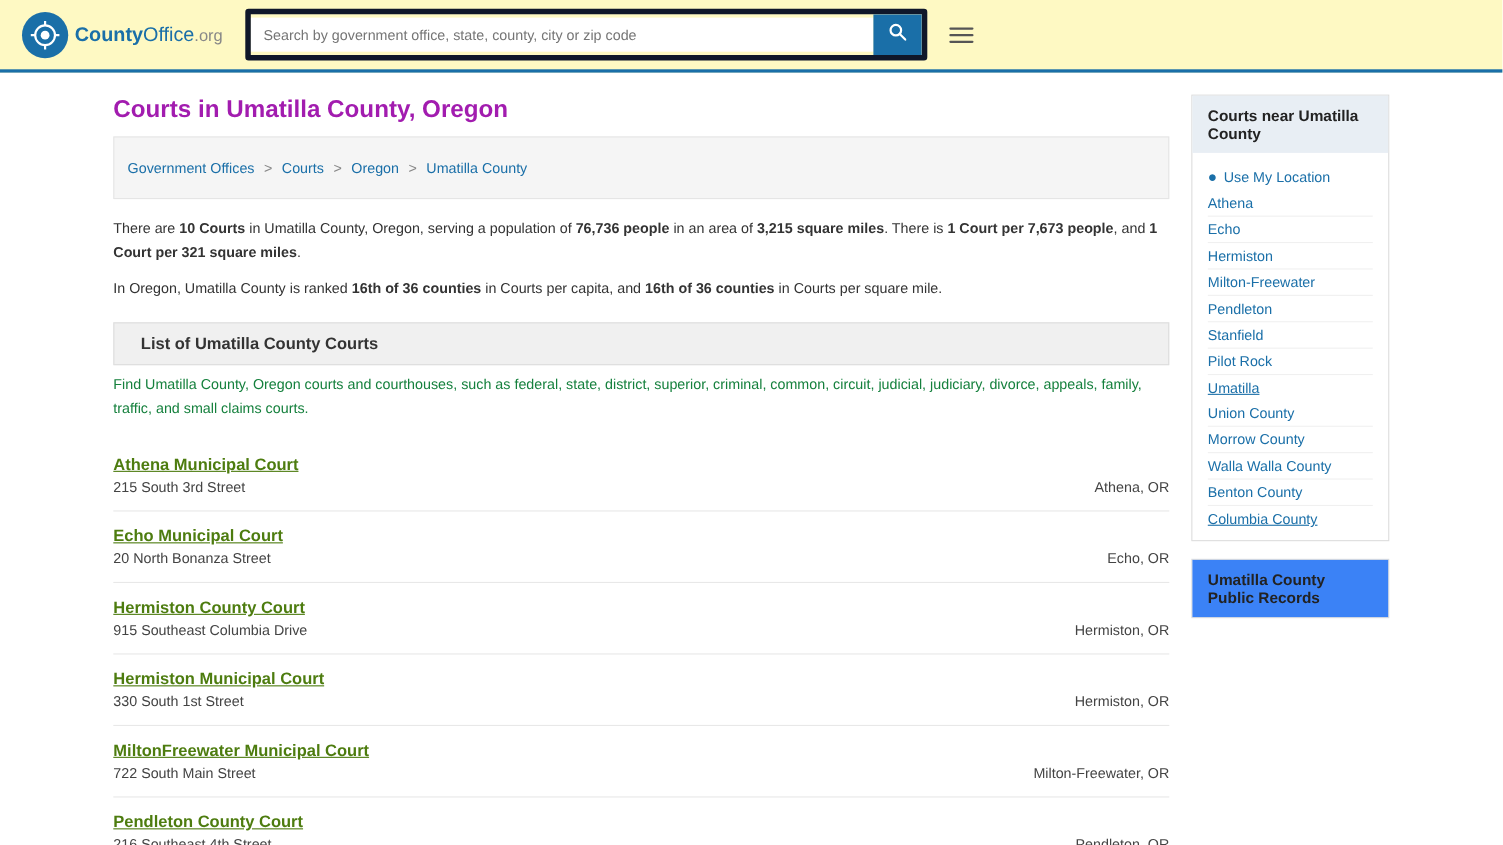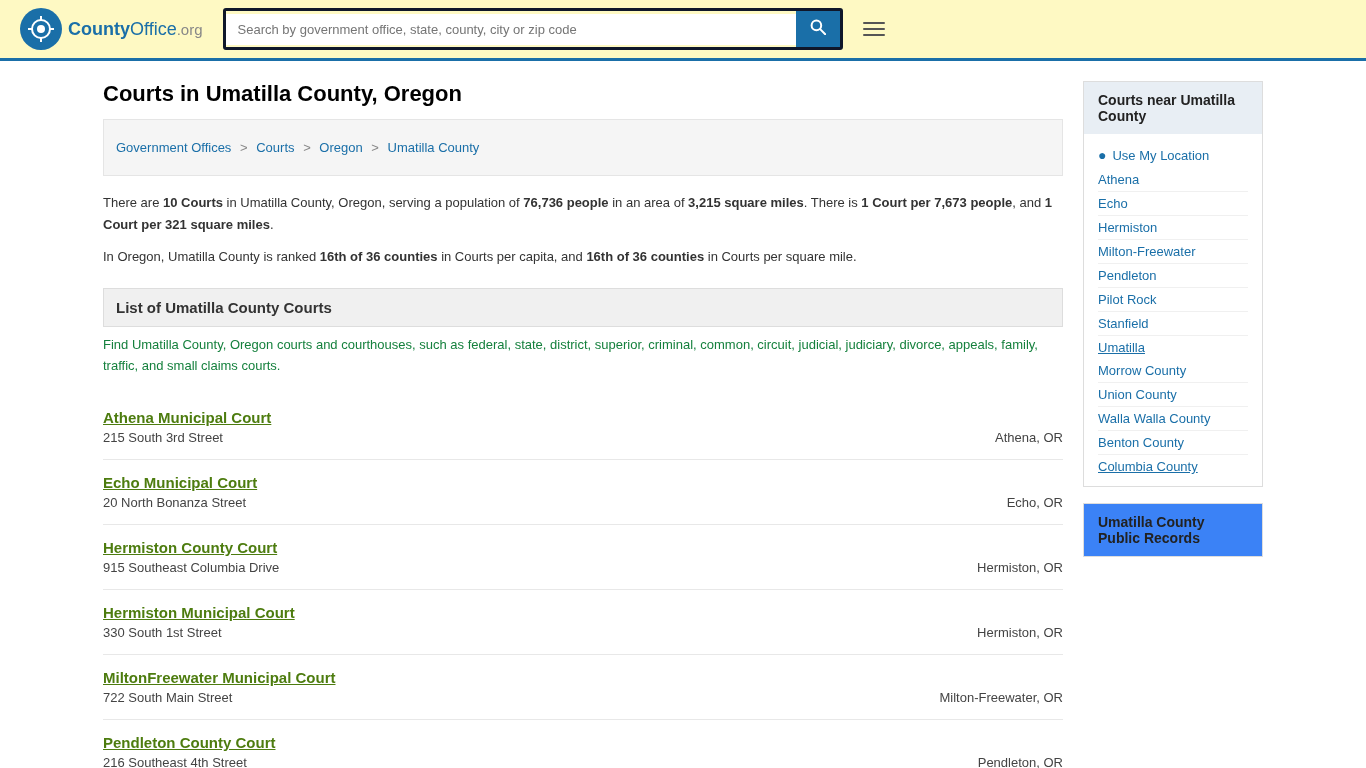--- a/index.html
+++ b/index.html
@@ -29,21 +29,21 @@
       color: #fff;
       font-size: 18px;
       font-weight: bold;
     }
     #search-bar {
       display: flex;
       align-items: center;
       flex: 1;
       max-width: 620px;
       margin: 0 20px;
-      border: 3px solid #0f172a;
+      border: 5px solid #0f172a;
       border-radius: 3px;
       overflow: hidden;
     }
     #search-input {
       flex: 1;
       border: none;
       outline: none;
       padding: 8px 12px;
       font-size: 13px;
       color: #888;
@@ -77,21 +77,21 @@
     }
     #sidebar {
       width: 180px;
       flex-shrink: 0;
     }
 
     
     #page-title {
       font-size: 22px;
       font-weight: bold;
-      color: #000000;
+      color: #a21caf;
       margin-bottom: 12px;
     }
 
     
     #breadcrumb {
       background: #f5f5f5;
       padding: 20px 12px;
       font-size: 13px;
       color: #555;
       margin-bottom: 16px;
@@ -107,21 +107,21 @@
     .info-text {
       font-size: 13px;
       line-height: 1.7;
       margin-bottom: 10px;
     }
     .info-text strong { font-weight: bold; }
 
     
     .section-header {
       background: #f0f0f0;
-      padding: 10px 12px;
+      padding: 10px 24px;
       font-size: 15px;
       font-weight: bold;
       margin: 20px 0 8px;
       border: 1px solid #ddd;
     }
 
     
     .find-text {
       font-size: 13px;
       color: #15803d;
@@ -351,27 +351,27 @@
         <a class="sidebar-location-btn">
           <span class="location-icon">●</span>
           <span>Use My Location</span>
         </a>
         <div id="sidebar-cities">
             <a class="sidebar-link" href="#">Athena</a>
             <a class="sidebar-link" href="#">Echo</a>
             <a class="sidebar-link" href="#">Hermiston</a>
             <a class="sidebar-link" href="#">Milton-Freewater</a>
             <a class="sidebar-link" href="#">Pendleton</a>
+            <a class="sidebar-link" href="#">Stanfield</a>
             <a class="sidebar-link" href="#">Pilot Rock</a>
-            <a class="sidebar-link" href="#">Stanfield</a>
             <a class="sidebar-link" href="#">Umatilla</a>
           </div>
         <div id="sidebar-counties">
+            <a class="sidebar-link" href="#">Union County</a>
             <a class="sidebar-link" href="#">Morrow County</a>
-            <a class="sidebar-link" href="#">Union County</a>
             <a class="sidebar-link" href="#">Walla Walla County</a>
             <a class="sidebar-link" href="#">Benton County</a>
             <a class="sidebar-link" href="#">Columbia County</a>
           </div>
       </div>
     </div>
 
     <div id="sidebar-public-records">
       <div id="sidebar-public-records-header">Umatilla County Public Records</div>
     </div>

